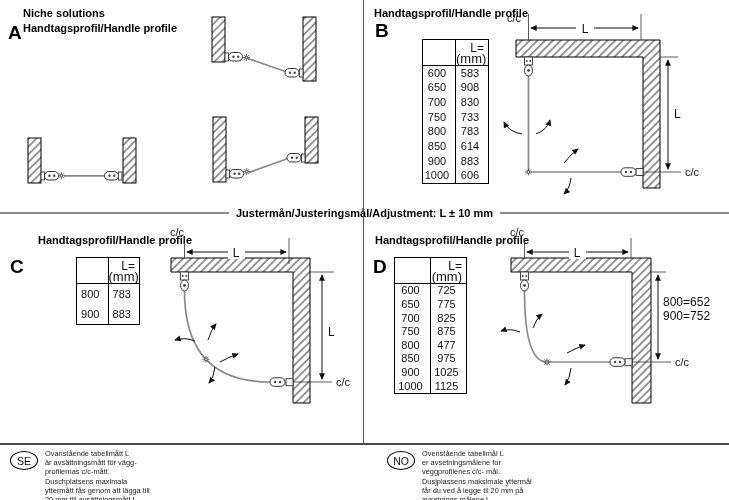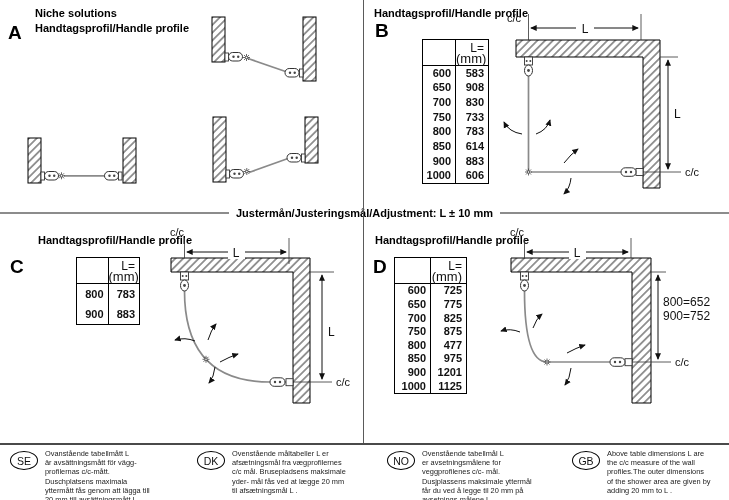--- a/index.html
+++ b/index.html
@@ -19,21 +19,21 @@
   svg text.dimL{font-size:12px;}
   svg text.annot{font-size:12px;}
 
   
   .tbl-box{position:absolute;border:1px solid #000;background:#fff;}
   .tbl-box table{border-collapse:collapse;width:100%;height:100%;table-layout:fixed;}
   .tbl-box th{font-weight:normal;border-bottom:1px solid #000;vertical-align:bottom;
     padding:2px 4px 1px 0;text-align:right;}
   .tbl-box th .h1{display:block;font-size:12px;line-height:12px;}
   .tbl-box th .h2{display:block;font-size:13px;line-height:10px;}
-  .tbl-box td{font-size:11px;text-align:right;padding:0 4px 0 0;height:13px;line-height:13px;font-weight:bold;}
+  .tbl-box td{font-size:11px;text-align:center;padding:0 4px 0 0;height:13px;line-height:13px;}
   .tbl-box .c2{border-left:1px solid #000;}
   .tbl-box tbody.fill td{height:auto;}
 
   
   .mid-divider{position:absolute;left:0;top:206px;width:729px;height:14px;
     display:flex;align-items:center;}
   .mid-divider .dline{flex:1;height:2px;background:#8c8c8c;}
   .mid-divider .dlabel{margin:0 7px;font-size:11px;font-weight:bold;white-space:nowrap;color:#000;}
 
   .vdivider{position:absolute;left:363px;top:0;width:1px;height:443px;background:#5a5a5a;}
@@ -61,21 +61,21 @@
         <line x1="2.75" y1="0" x2="2.75" y2="5.5" stroke="#333" stroke-width="1"></line>
       </pattern>
       <marker id="arr" viewBox="0 0 8 8" refX="6.5" refY="4" markerWidth="7" markerHeight="7" orient="auto-start-reverse">
         <path d="M0,0.6 L7.5,4 L0,7.4 Z" fill="#111"></path>
       </marker>
     </defs>
   </svg>
 
   <section class="quad qa">
     <div class="sec-letter" style="left:8px;top:22px;">A</div>
-    <div class="sec-title" style="left:35px;top:6px;">
+    <div class="sec-title" style="left:23px;top:6px;">
       <div>Niche solutions</div>
       <div>Handtagsprofil/Handle profile</div>
     </div>
     <svg class="diagram" width="363" height="206" viewBox="0 0 363 206">
 
       <g>
         <rect x="212" y="17" width="13" height="45" fill="url(#hatch)" stroke="#000"></rect>
         <rect x="303" y="17" width="13" height="64" fill="url(#hatch)" stroke="#000"></rect>
         <line x1="248" y1="58.5" x2="287" y2="72" stroke="#8a8a8a" stroke-width="1.7"></line>
         <g>
@@ -401,21 +401,21 @@
             <tr>
               <td>800</td>
               <td class="c2">477</td>
             </tr>
             <tr>
               <td>850</td>
               <td class="c2">975</td>
             </tr>
             <tr>
               <td>900</td>
-              <td class="c2">1201</td>
+              <td class="c2">1025</td>
             </tr>
             <tr>
               <td>1000</td>
               <td class="c2">1125</td>
             </tr>
           </tbody>
         <tbody class="fill">
             <tr>
               <td></td>
               <td class="c2"></td>
@@ -489,40 +489,24 @@
   <div class="footer">
     <div class="lang f-se">
       <span class="oval">SE</span>
       <div class="ltext">Ovanstående tabellmått L
 är avsättningsmått för vägg-
 profilernas c/c-mått.
 Duschplatsens maximala
 yttermått fås genom att lägga till
 20 mm till avsättningsmått L .</div>
     </div>
-    <div class="lang f-dk">
-      <span class="oval">DK</span>
-      <div class="ltext">Ovenstående måltabeller L er
-afsætningsmål fra vægprofilernes
-c/c mål. Brusepladsens maksimale
-yder- mål fås ved at lægge 20 mm
-til afsætningsmål L .</div>
-    </div>
     <div class="lang f-no">
       <span class="oval">NO</span>
       <div class="ltext">Ovenstående tabellmål L
 er avsetningsmålene for
 veggprofilenes c/c- mål.
 Dusjplassens maksimale yttermål
 får du ved å legge til 20 mm på
 avsetnings-målene L .</div>
     </div>
-    <div class="lang f-gb">
-      <span class="oval">GB</span>
-      <div class="ltext">Above table dimensions L are
-the c/c measure of the wall
-profiles.The outer dimensions
-of the shower area are given by
-adding 20 mm to L .</div>
-    </div>
   </div>
 
 </div>
 
 </body></html>

